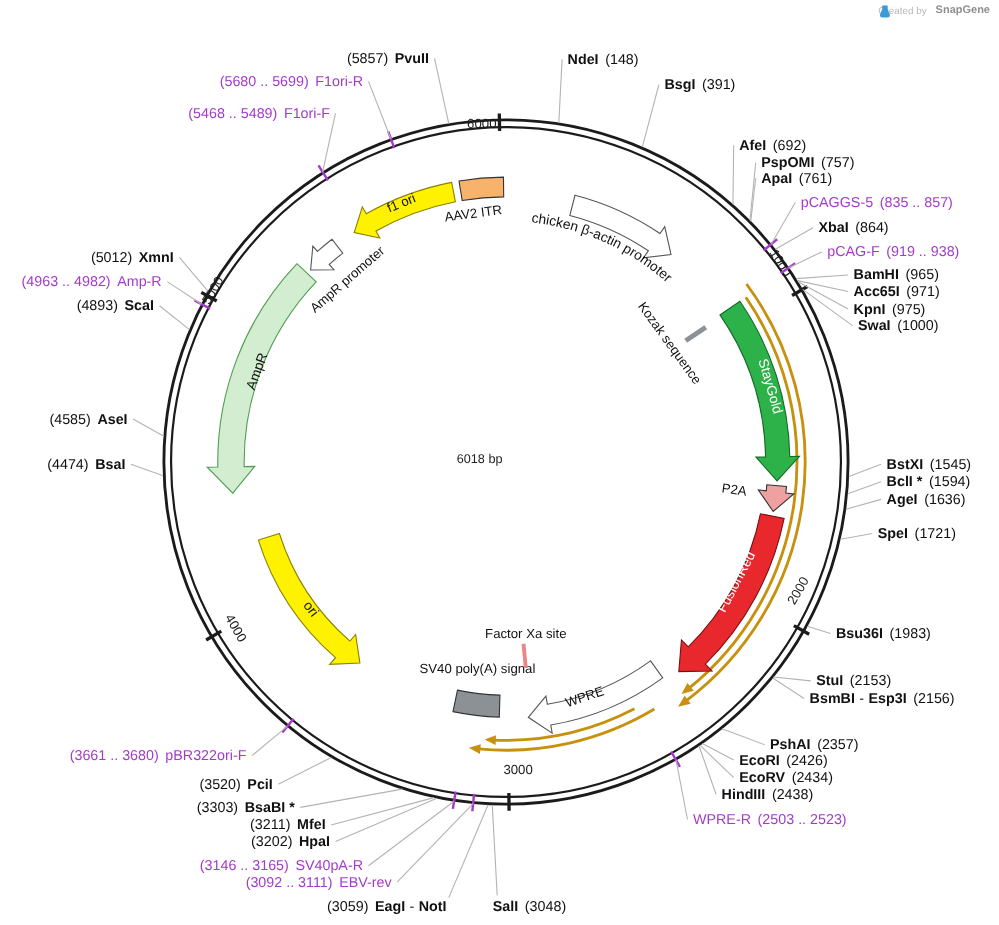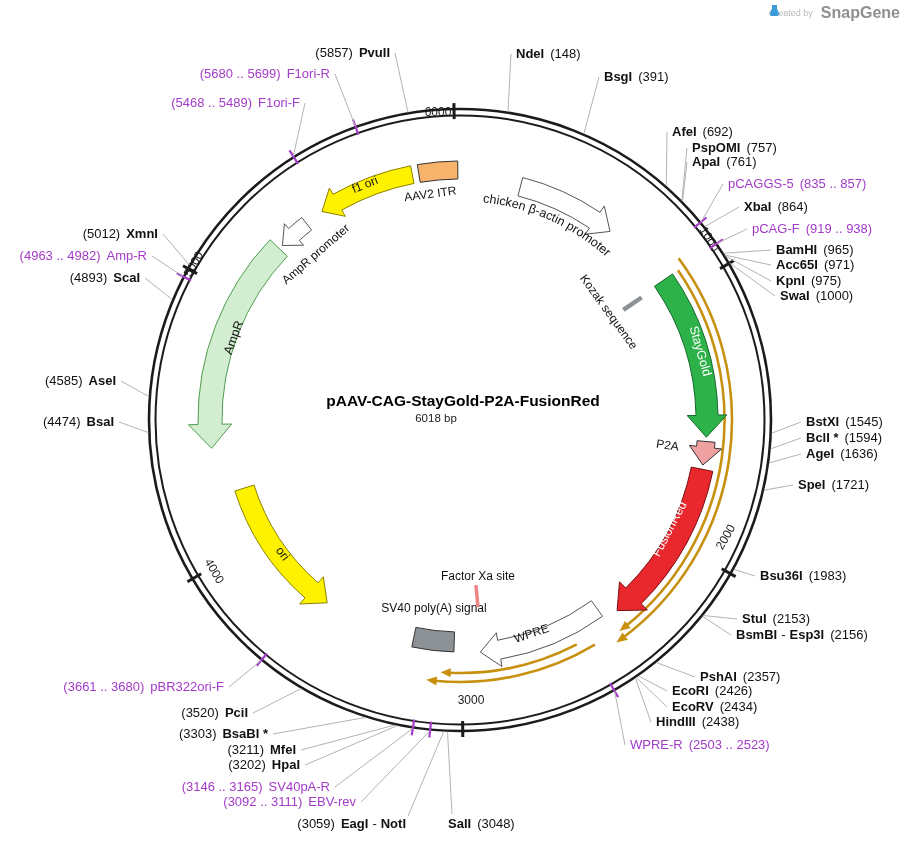--- a/index.html
+++ b/index.html
@@ -5,21 +5,21 @@
   html,body{margin:0;padding:0;background:#ffffff;}
   .canvas{position:relative;width:908px;height:841px;background:#ffffff;overflow:hidden;
           font-family:"Liberation Sans","DejaVu Sans",sans-serif;}
   .canvas svg{position:absolute;left:0;top:0;}
   .title{position:absolute;left:463px;top:392px;transform:translateX(-50%);
          font-size:15.5px;font-weight:bold;color:#000;white-space:nowrap;}
   .subtitle{position:absolute;left:436px;top:412px;transform:translateX(-50%);
          font-size:11.5px;color:#222;white-space:nowrap;}
   .branding{position:absolute;top:4px;right:8px;display:flex;align-items:center;gap:4px;}
   .branding .created{font-size:9px;color:#b8b8b8;}
-  .branding .brand{font-size:16px;font-weight:bold;color:#8f8f8f;}
+  .branding .brand{font-size:10px;font-weight:bold;color:#8f8f8f;}
   .branding .logo{display:inline-flex;align-items:center;}
 </style>
 </head>
 <body>
 
 <div class="canvas">
   <svg id="plasmid-svg" width="908" height="841" viewBox="0 0 908 841">
       <path d="M678.6 258.2 A272 272 0 0 1 623.7 637.2" fill="none" stroke="#C8900F" stroke-width="2.6"></path>
       <polygon points="616.4,642.5 627.9,639.7 622.5,632.5" fill="#C8900F"></polygon>
       <path d="M678.0 270.2 A264.5 264.5 0 0 1 626.5 625.6" fill="none" stroke="#C8900F" stroke-width="2.6"></path>
@@ -155,21 +155,20 @@
       <line x1="335" y1="787" x2="412.8" y2="728.4" stroke="#b3b3b3" stroke-width="1"></line>
       <text x="330" y="791" text-anchor="end" font-size="13" fill="#111111"><tspan fill="#A43BC8">(3146 .. 3165)</tspan><tspan dx="6" fill="#A43BC8">SV40pA-R</tspan></text>
       <line x1="361" y1="802" x2="430.1" y2="730.6" stroke="#b3b3b3" stroke-width="1"></line>
       <text x="356" y="806" text-anchor="end" font-size="13" fill="#111111"><tspan fill="#A43BC8">(3092 .. 3111)</tspan><tspan dx="6" fill="#A43BC8">EBV-rev</tspan></text>
       <line x1="408" y1="816" x2="443.7" y2="731.6" stroke="#b3b3b3" stroke-width="1"></line>
       <text x="406" y="828" text-anchor="end" font-size="13" fill="#111111"><tspan fill="#111111">(3059)</tspan><tspan dx="6" font-weight="bold" fill="#111111">EagI</tspan><tspan dx="4" fill="#111111">-</tspan><tspan dx="4" font-weight="bold" fill="#111111">NotI</tspan></text>
       <line x1="452" y1="814" x2="447.5" y2="731.7" stroke="#b3b3b3" stroke-width="1"></line>
       <text x="448" y="828" text-anchor="start" font-size="13" fill="#111111"><tspan font-weight="bold" fill="#111111">SalI</tspan><tspan dx="6" fill="#111111">(3048)</tspan></text>
     </svg>
 
-  <div class="title">pAAV-CAG-StayGold-P2A-FusionRed</div>
   <div class="subtitle">6018 bp</div>
 
   <div class="branding">
     <span class="created">Created by</span>
     <span class="logo">
       <svg width="11" height="13" viewBox="0 0 11 13">
         <path d="M3,1 h5 v3.5 l2,5 a2,2 0 0 1 -2,2.5 h-5 a2,2 0 0 1 -2,-2.5 l2,-5 z" fill="#3B9AD9"></path>
       </svg>
     </span>
     <span class="brand">SnapGene</span>

